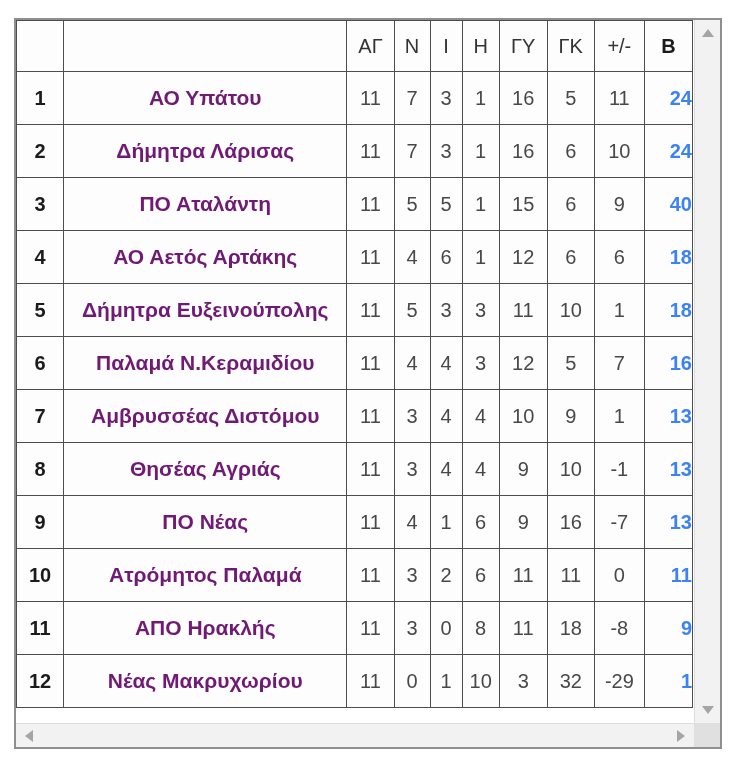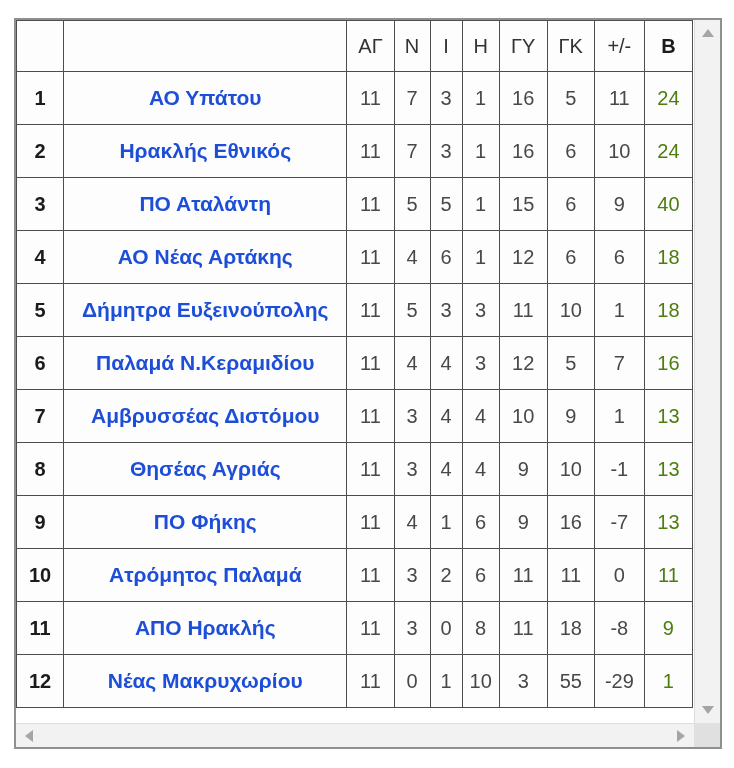--- a/index.html
+++ b/index.html
@@ -34,22 +34,22 @@
     border:1px solid var(--cell-border);
     background:var(--cell-bg);
     text-align:center;vertical-align:middle;
     font-size:20px;color:var(--text-stat);
     padding:0;overflow:hidden;white-space:nowrap;
   }
   .standings thead th{height:50px;font-weight:400;color:#333;}
   .standings thead th.bold{font-weight:700;color:var(--text-strong);}
   .standings tbody td{height:52px;}
   td.rank{font-weight:700;color:var(--text-strong);}
-  td.team{font-weight:700;color:#1d4ed8;font-size:21px;}
-  td.points{font-weight:400;color:#4d7c0f;}
+  td.team{font-weight:700;color:#701a75;font-size:21px;}
+  td.points{font-weight:700;color:#3b82f6;text-align:right;}
   col.c-rank{width:47px;}
   col.c-team{width:283px;}
   col.c-pl{width:47px;}
   col.c-w{width:36px;}
   col.c-d{width:32px;}
   col.c-l{width:37px;}
   col.c-gf{width:48px;}
   col.c-ga{width:47px;}
   col.c-diff{width:50px;}
   col.c-pts{width:48px;}
@@ -117,21 +117,21 @@
             <td class="stat">7</td>
             <td class="stat">3</td>
             <td class="stat">1</td>
             <td class="stat">16</td>
             <td class="stat">5</td>
             <td class="stat">11</td>
             <td class="points">24</td>
           </tr>
           <tr>
             <td class="rank">2</td>
-            <td class="team">Ηρακλής Εθνικός</td>
+            <td class="team">Δήμητρα Λάρισας</td>
             <td class="stat">11</td>
             <td class="stat">7</td>
             <td class="stat">3</td>
             <td class="stat">1</td>
             <td class="stat">16</td>
             <td class="stat">6</td>
             <td class="stat">10</td>
             <td class="points">24</td>
           </tr>
           <tr>
@@ -141,21 +141,21 @@
             <td class="stat">5</td>
             <td class="stat">5</td>
             <td class="stat">1</td>
             <td class="stat">15</td>
             <td class="stat">6</td>
             <td class="stat">9</td>
             <td class="points">40</td>
           </tr>
           <tr>
             <td class="rank">4</td>
-            <td class="team">ΑΟ Νέας Αρτάκης</td>
+            <td class="team">ΑΟ Αετός Αρτάκης</td>
             <td class="stat">11</td>
             <td class="stat">4</td>
             <td class="stat">6</td>
             <td class="stat">1</td>
             <td class="stat">12</td>
             <td class="stat">6</td>
             <td class="stat">6</td>
             <td class="points">18</td>
           </tr>
           <tr>
@@ -201,21 +201,21 @@
             <td class="stat">3</td>
             <td class="stat">4</td>
             <td class="stat">4</td>
             <td class="stat">9</td>
             <td class="stat">10</td>
             <td class="stat">-1</td>
             <td class="points">13</td>
           </tr>
           <tr>
             <td class="rank">9</td>
-            <td class="team">ΠΟ Φήκης</td>
+            <td class="team">ΠΟ Νέας</td>
             <td class="stat">11</td>
             <td class="stat">4</td>
             <td class="stat">1</td>
             <td class="stat">6</td>
             <td class="stat">9</td>
             <td class="stat">16</td>
             <td class="stat">-7</td>
             <td class="points">13</td>
           </tr>
           <tr>
@@ -243,21 +243,21 @@
             <td class="points">9</td>
           </tr>
           <tr>
             <td class="rank">12</td>
             <td class="team">Νέας Μακρυχωρίου</td>
             <td class="stat">11</td>
             <td class="stat">0</td>
             <td class="stat">1</td>
             <td class="stat">10</td>
             <td class="stat">3</td>
-            <td class="stat">55</td>
+            <td class="stat">32</td>
             <td class="stat">-29</td>
             <td class="points">1</td>
           </tr>
         </tbody>
     </table>
   </div>
 
   <div class="vscroll">
     <button class="scroll-btn">
       <span class="tri tri-up"></span>

